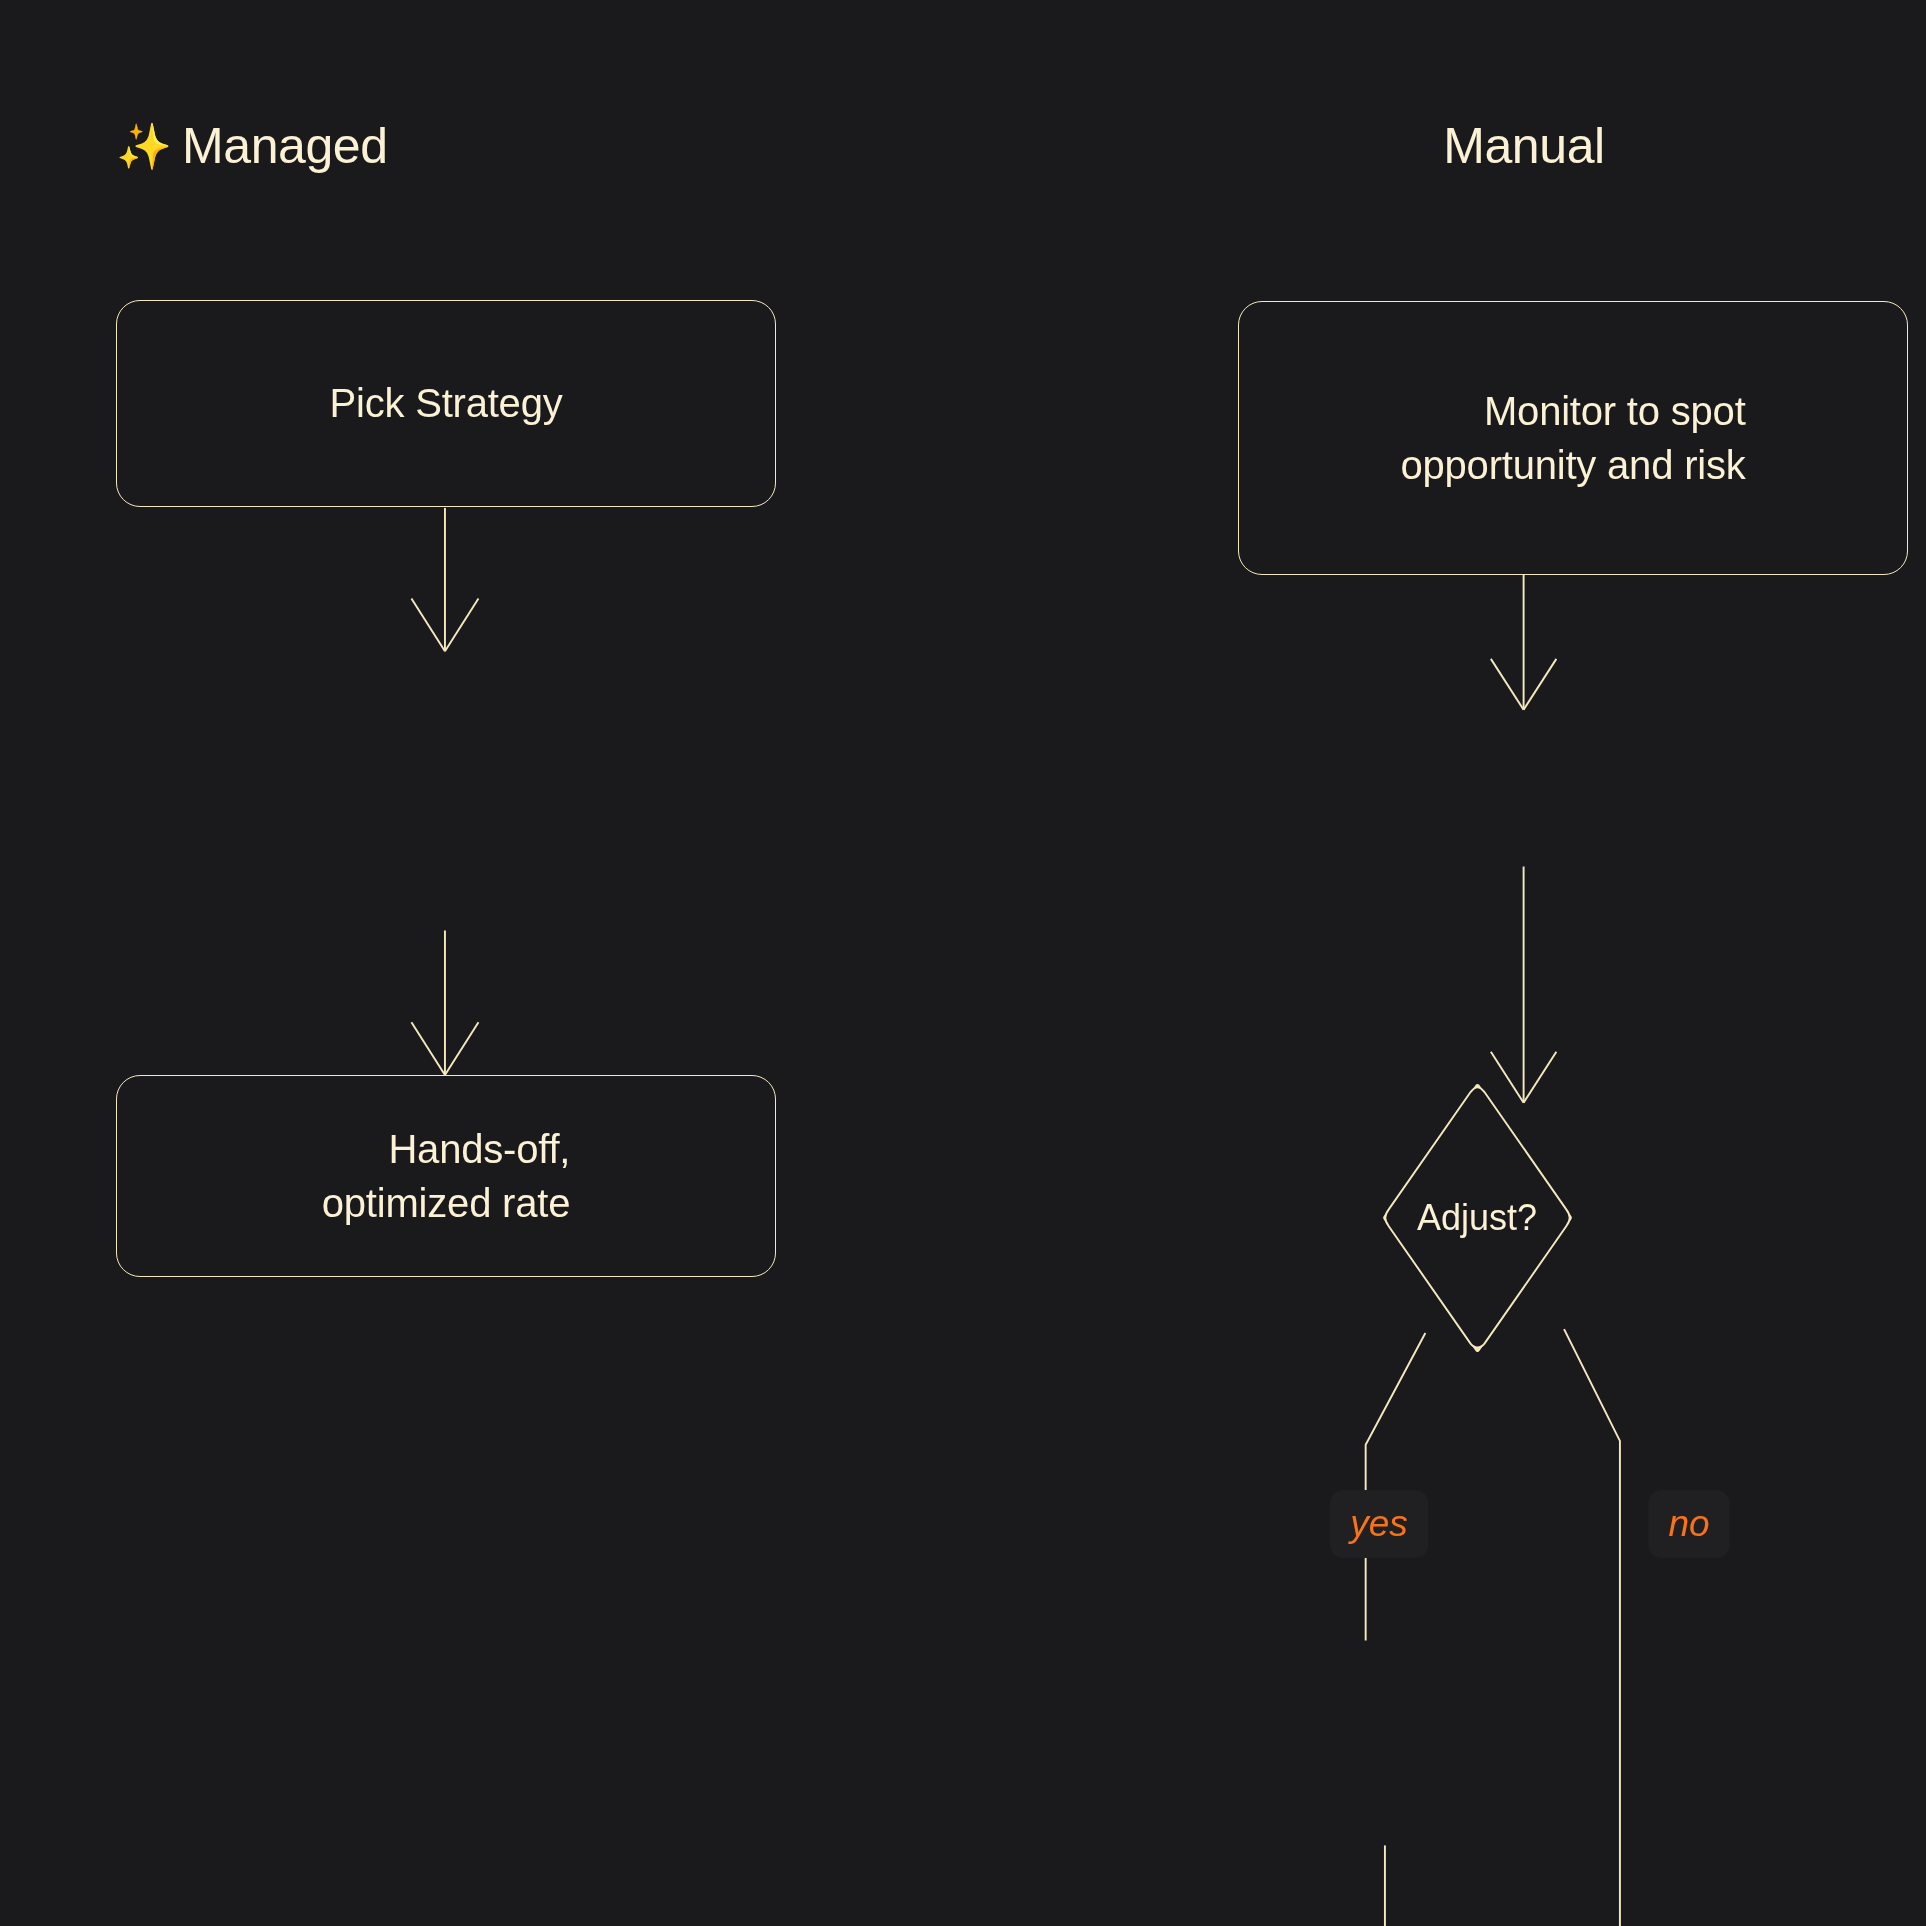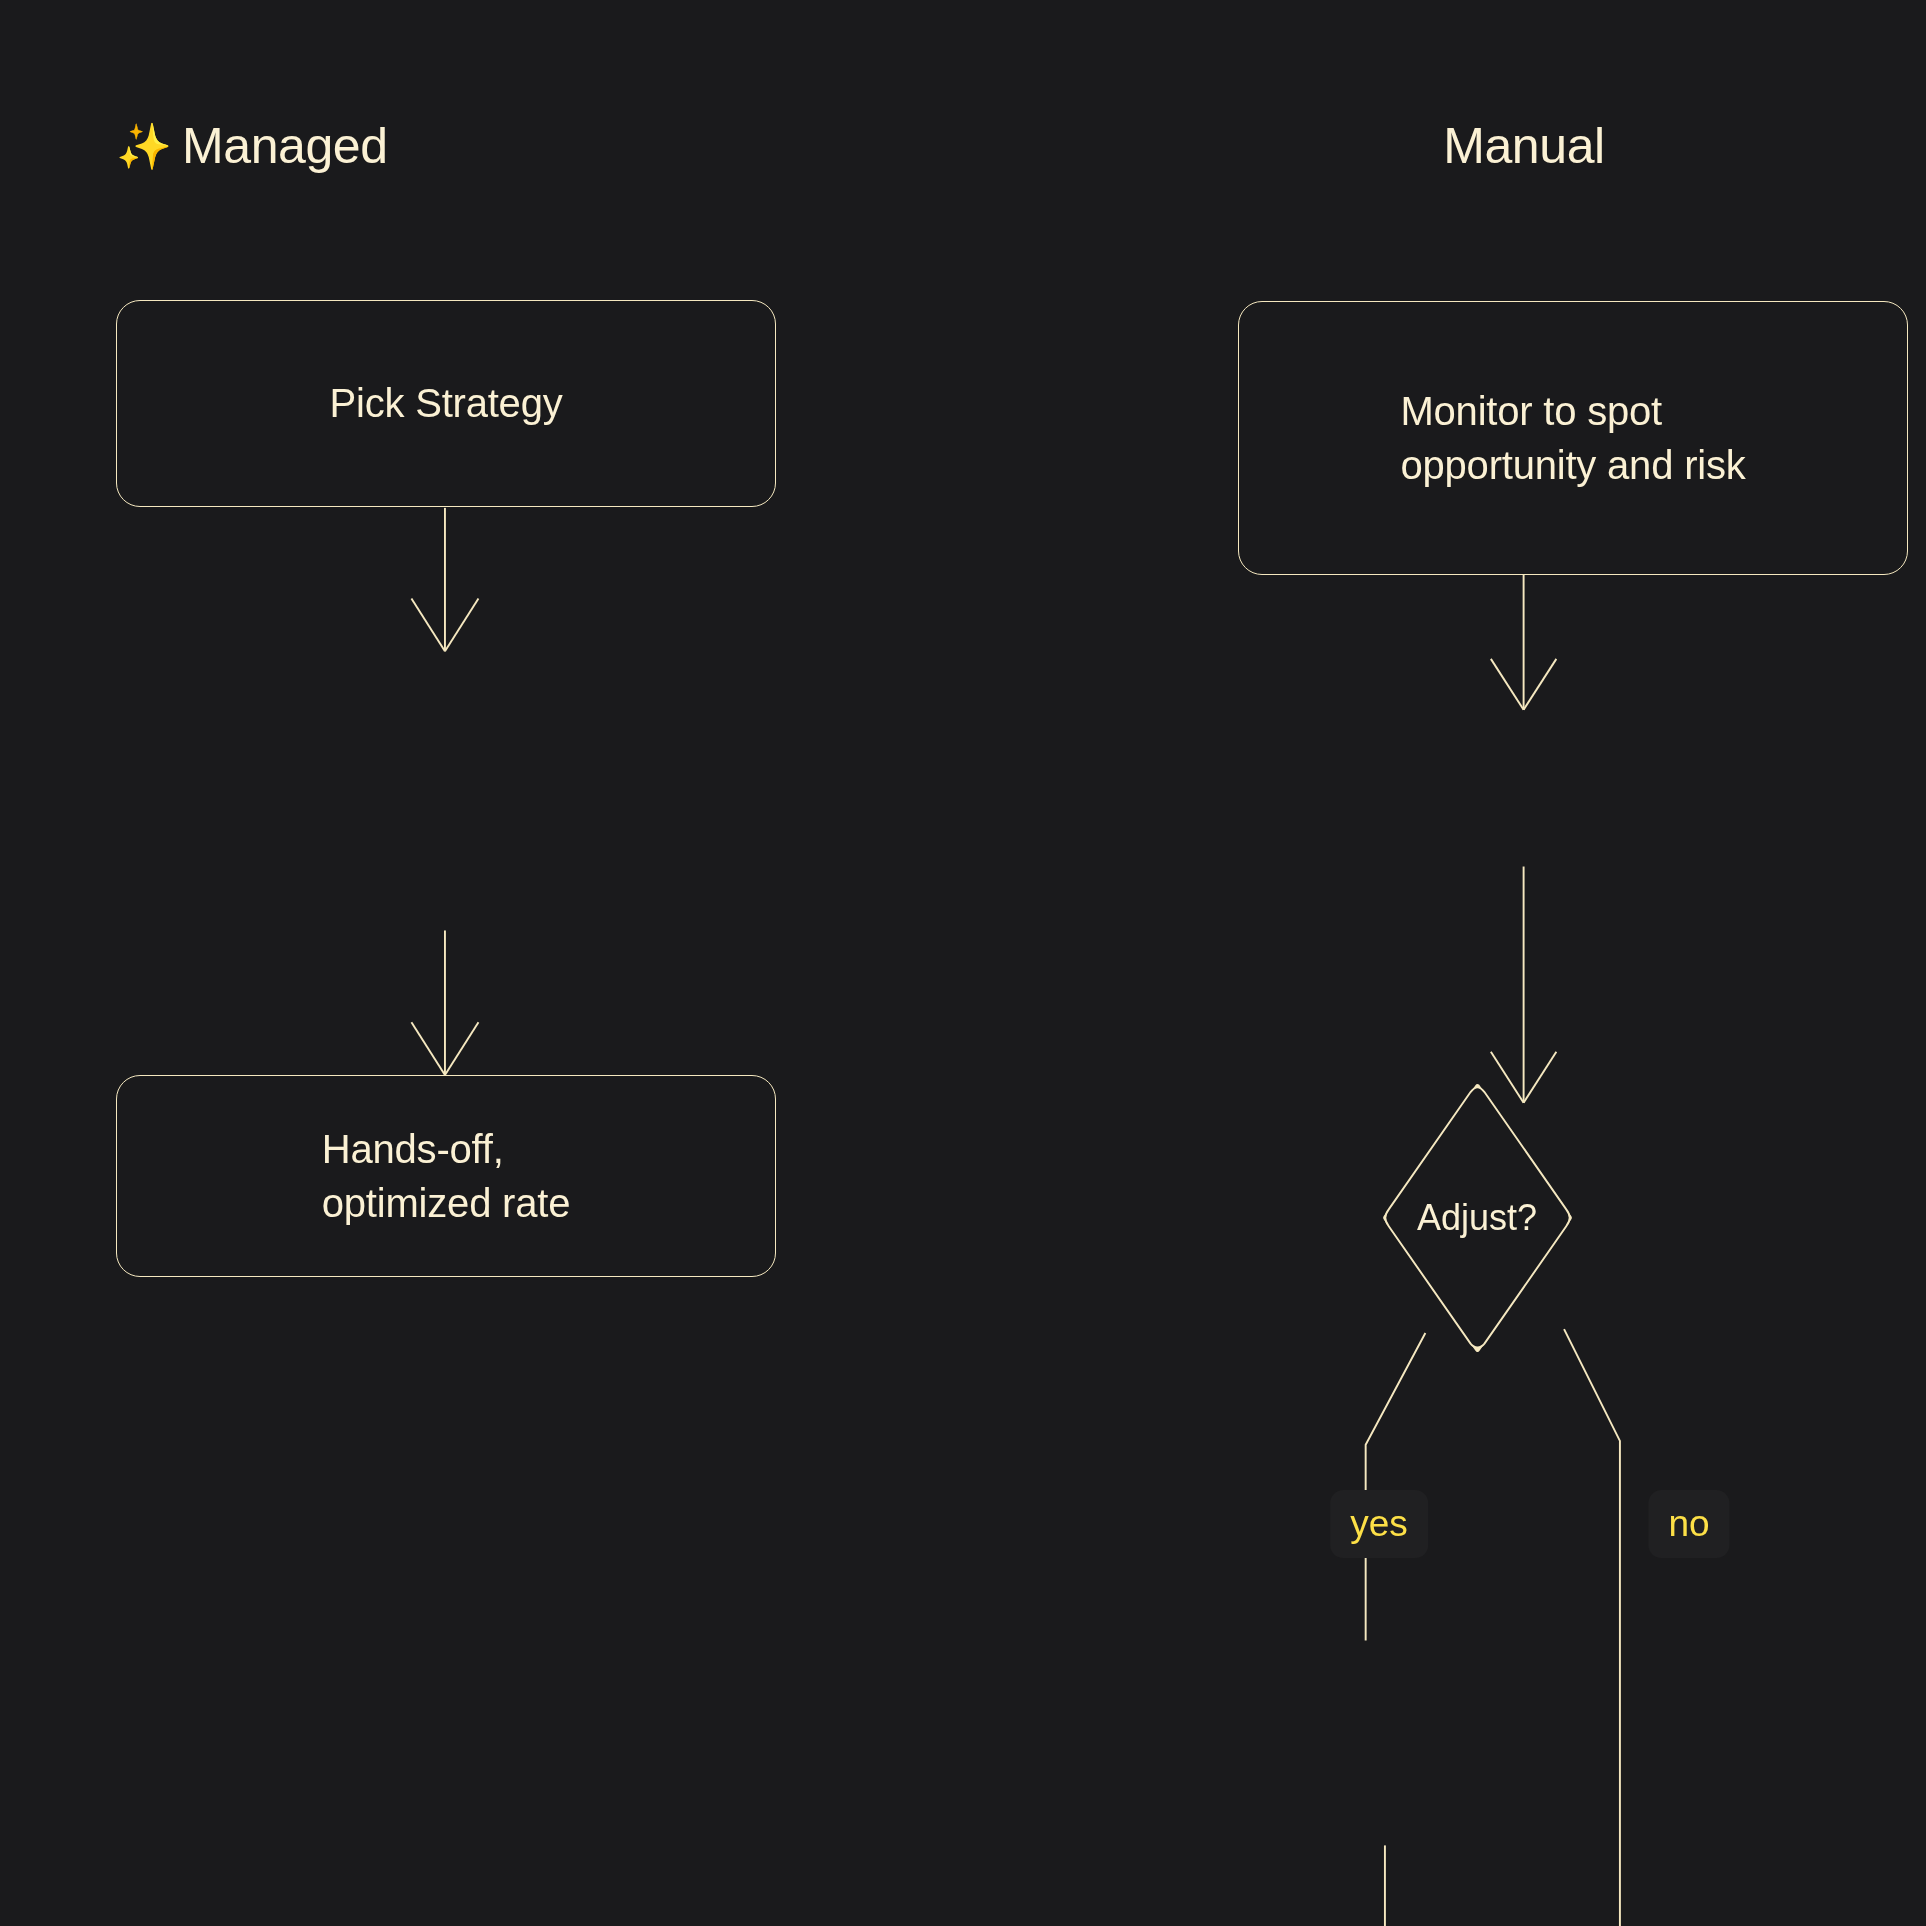--- a/index.html
+++ b/index.html
@@ -34,21 +34,21 @@
   #title-manual {left:1524px;top:146px;transform:translate(-50%,-50%);}
 
   
   .node{
     position:absolute;
     box-sizing:border-box;
     border:1.5px solid #F5E8C0;
     border-radius:24px;
     background:transparent;
     display:flex;align-items:center;justify-content:center;
-    text-align:left;
+    text-align:right;
     color:#FBF1D4;
     font-size:40px;
     line-height:1.36;
     font-weight:400;
     letter-spacing:-0.2px;
     padding:0 30px;
     white-space:pre-line;
   }
 
   
@@ -60,26 +60,27 @@
     line-height:1;
     white-space:nowrap;
     transform:translate(-50%,-50%);
   }
 
   
   .edge-label{
     position:absolute;
     background:#202022;
     border-radius:13px;
-    color:#fde047;
+    color:#f97316;
     font-size:37px;
     line-height:1;
     padding:15.4px 20px;
     white-space:nowrap;
     transform:translate(-50%,-50%);
+    font-style:italic;
   }
 </style>
 </head>
 <body>
 
 <div class="stage">
 
   <svg class="svg-layer" viewBox="0 0 5337 7047">
     <g fill="none" stroke="#F5E8C0" stroke-width="5" stroke-linecap="butt" stroke-linejoin="miter">
 

